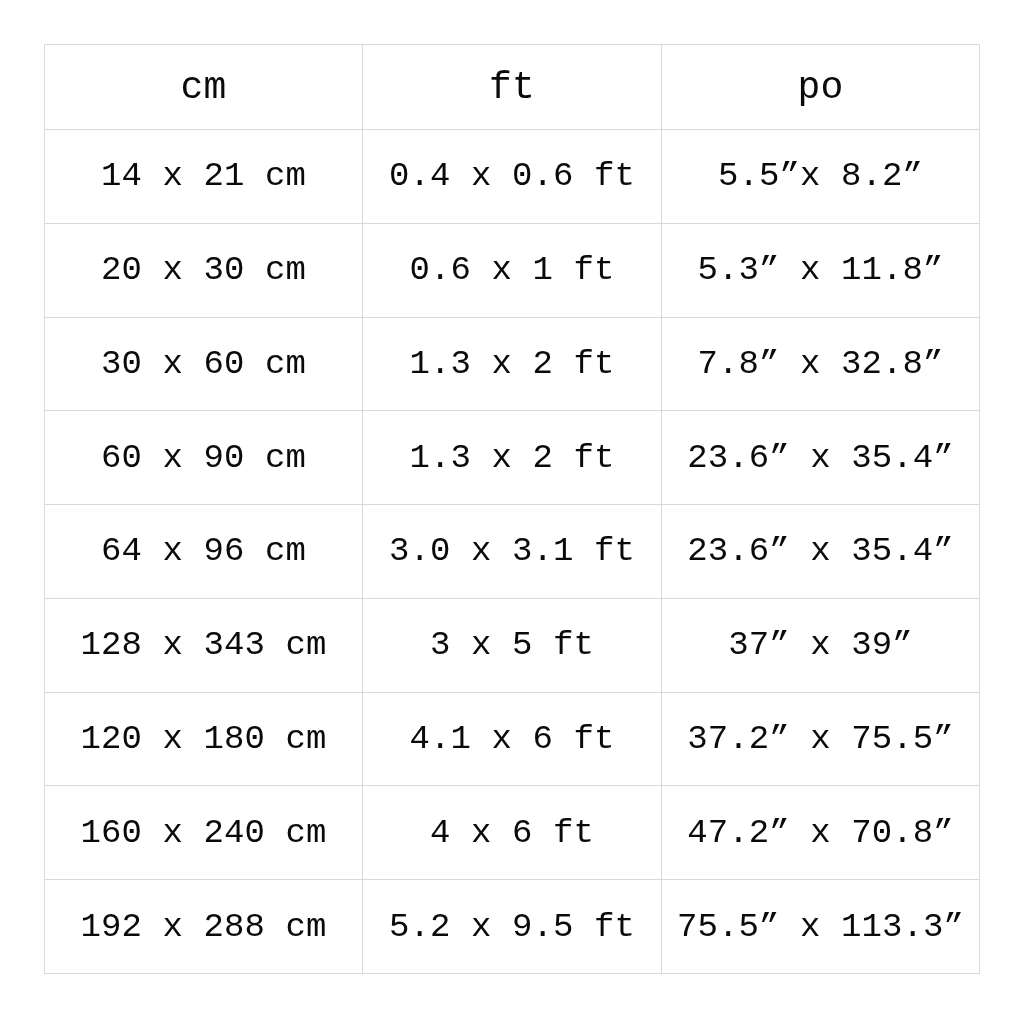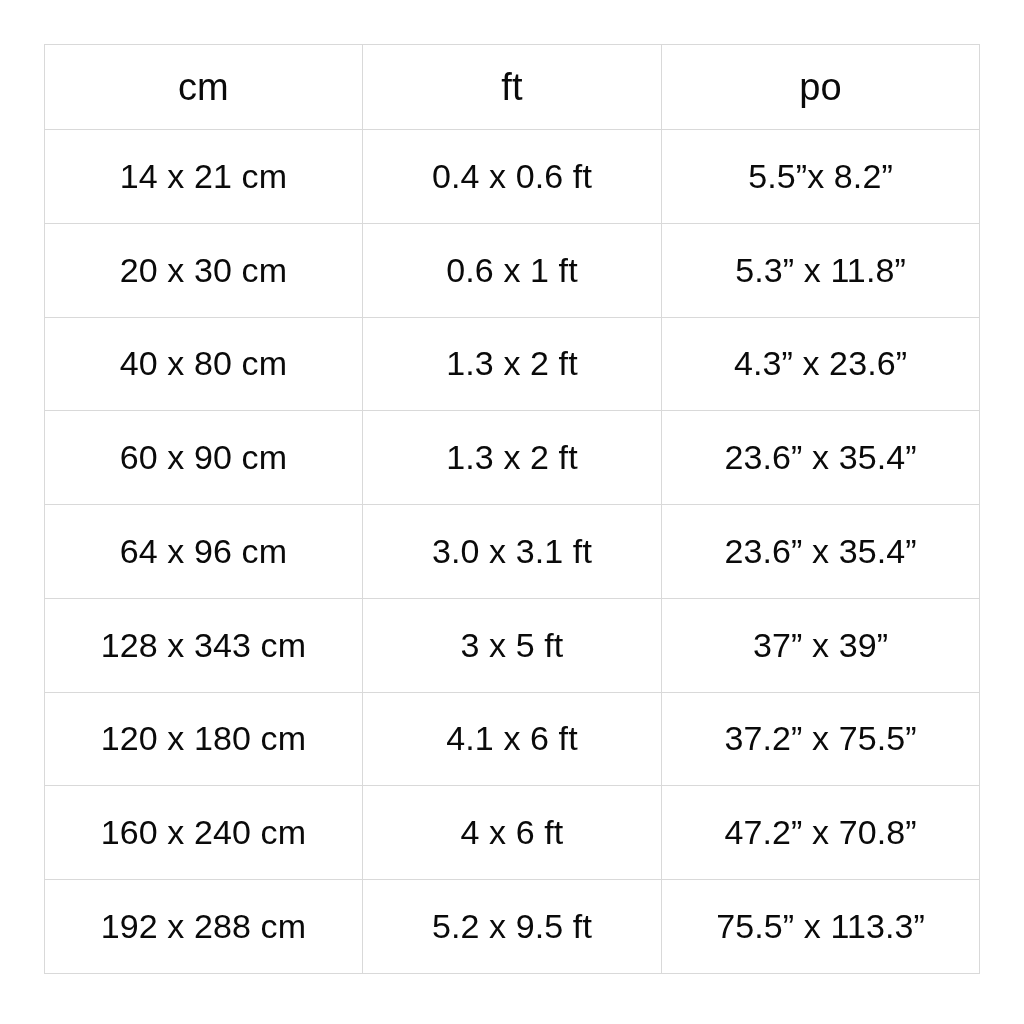--- a/index.html
+++ b/index.html
@@ -34,20 +34,21 @@
     table-layout: fixed;
   }
   table.size-table td,
   table.size-table th {
     border: 1px solid #d9d9d9;
     text-align: center;
     vertical-align: middle;
     font-weight: 400;
     padding: 0;
     color: #0a0a0a;
+    font-family: Liberation Mono, monospace;
   }
   
   table.size-table {
     border: 1px solid #d2d2d2;
   }
   .col-cm { width: 34%; }
   .col-ft { width: 32%; }
   .col-po { width: 34%; }
 
   thead th {
@@ -84,23 +85,23 @@
           <td>14 x 21 cm</td>
           <td>0.4 x 0.6 ft</td>
           <td>5.5”x 8.2”</td>
         </tr>
         <tr>
           <td>20 x 30 cm</td>
           <td>0.6 x 1 ft</td>
           <td>5.3” x 11.8”</td>
         </tr>
         <tr>
-          <td>40 x 80 cm</td>
+          <td>30 x 60 cm</td>
           <td>1.3 x 2 ft</td>
-          <td>4.3” x 23.6”</td>
+          <td>7.8” x 32.8”</td>
         </tr>
         <tr>
           <td>60 x 90 cm</td>
           <td>1.3 x 2 ft</td>
           <td>23.6” x 35.4”</td>
         </tr>
         <tr>
           <td>64 x 96 cm</td>
           <td>3.0 x 3.1 ft</td>
           <td>23.6” x 35.4”</td>

